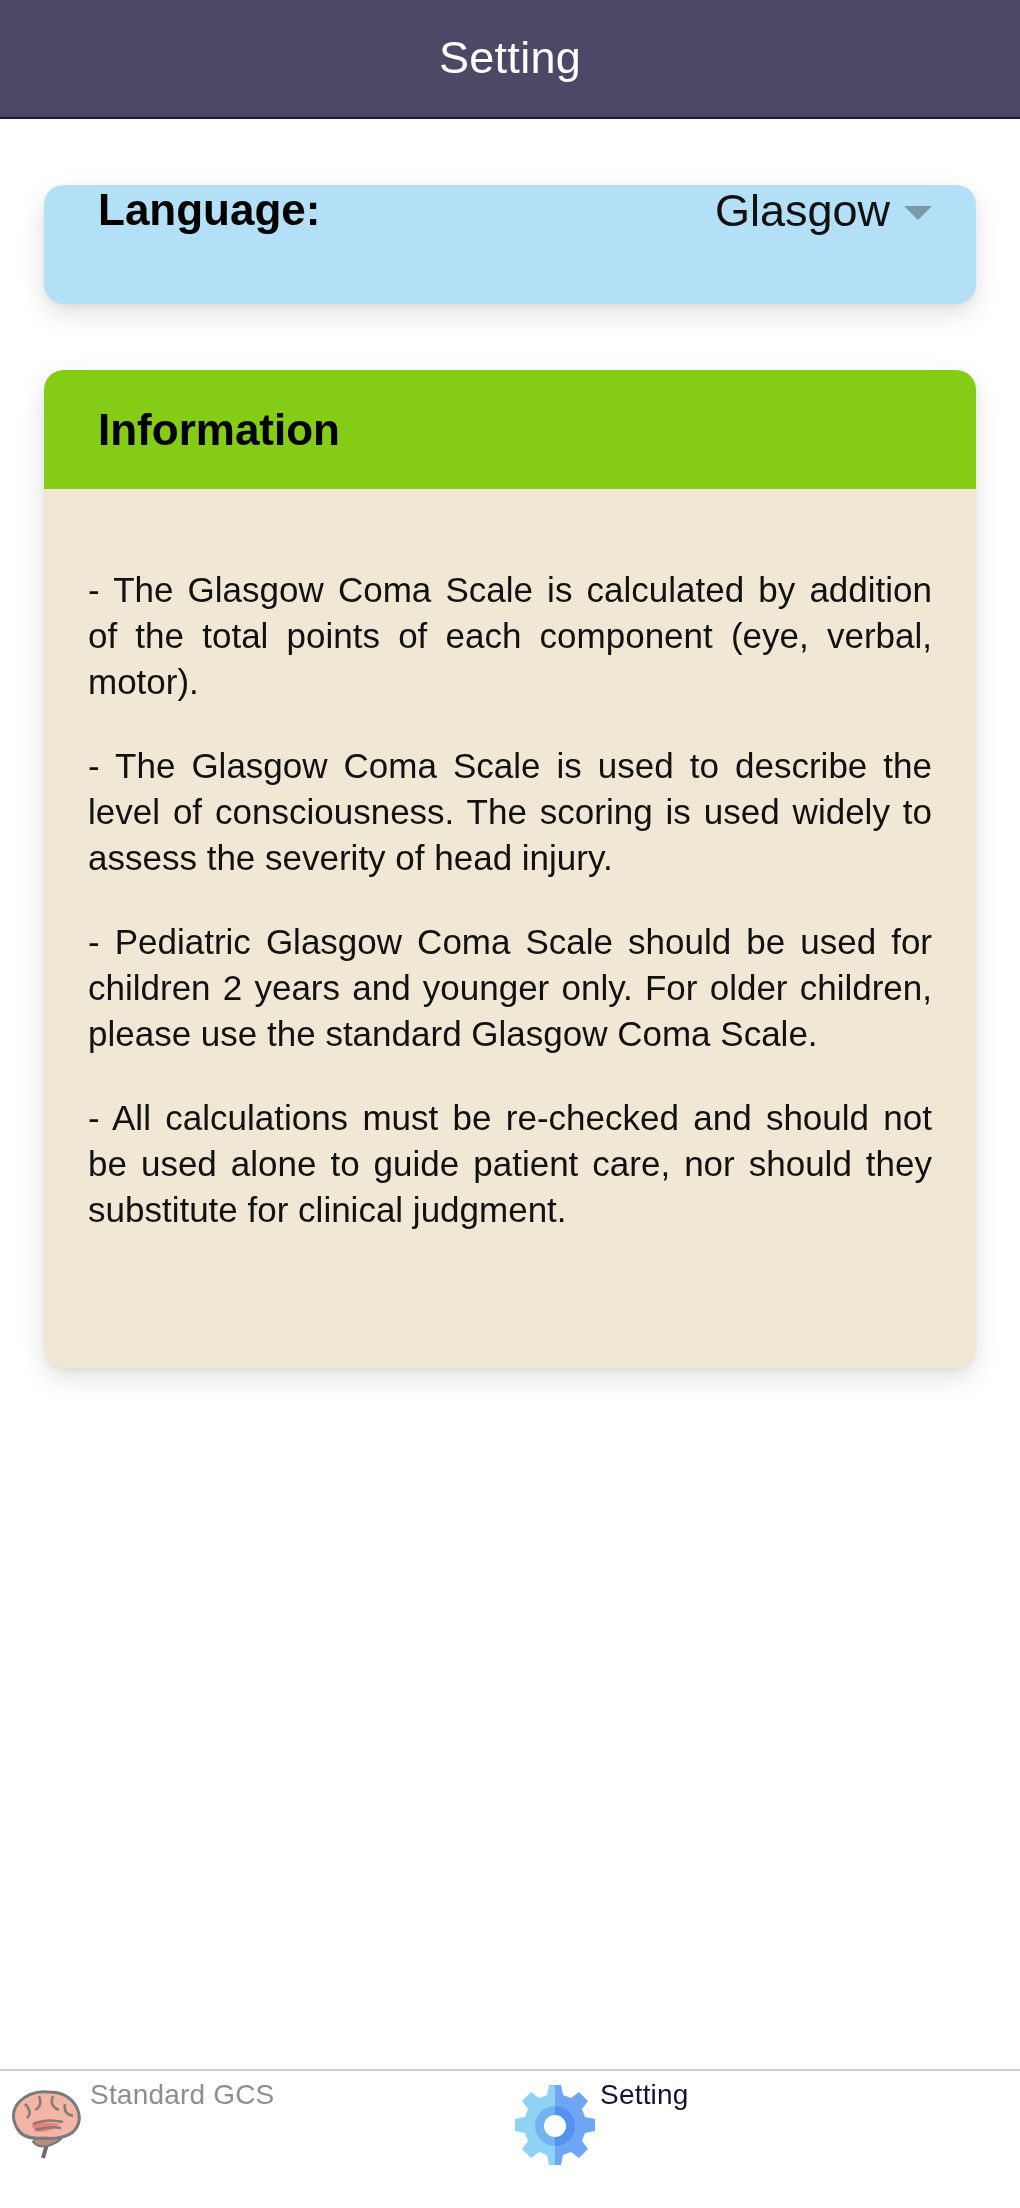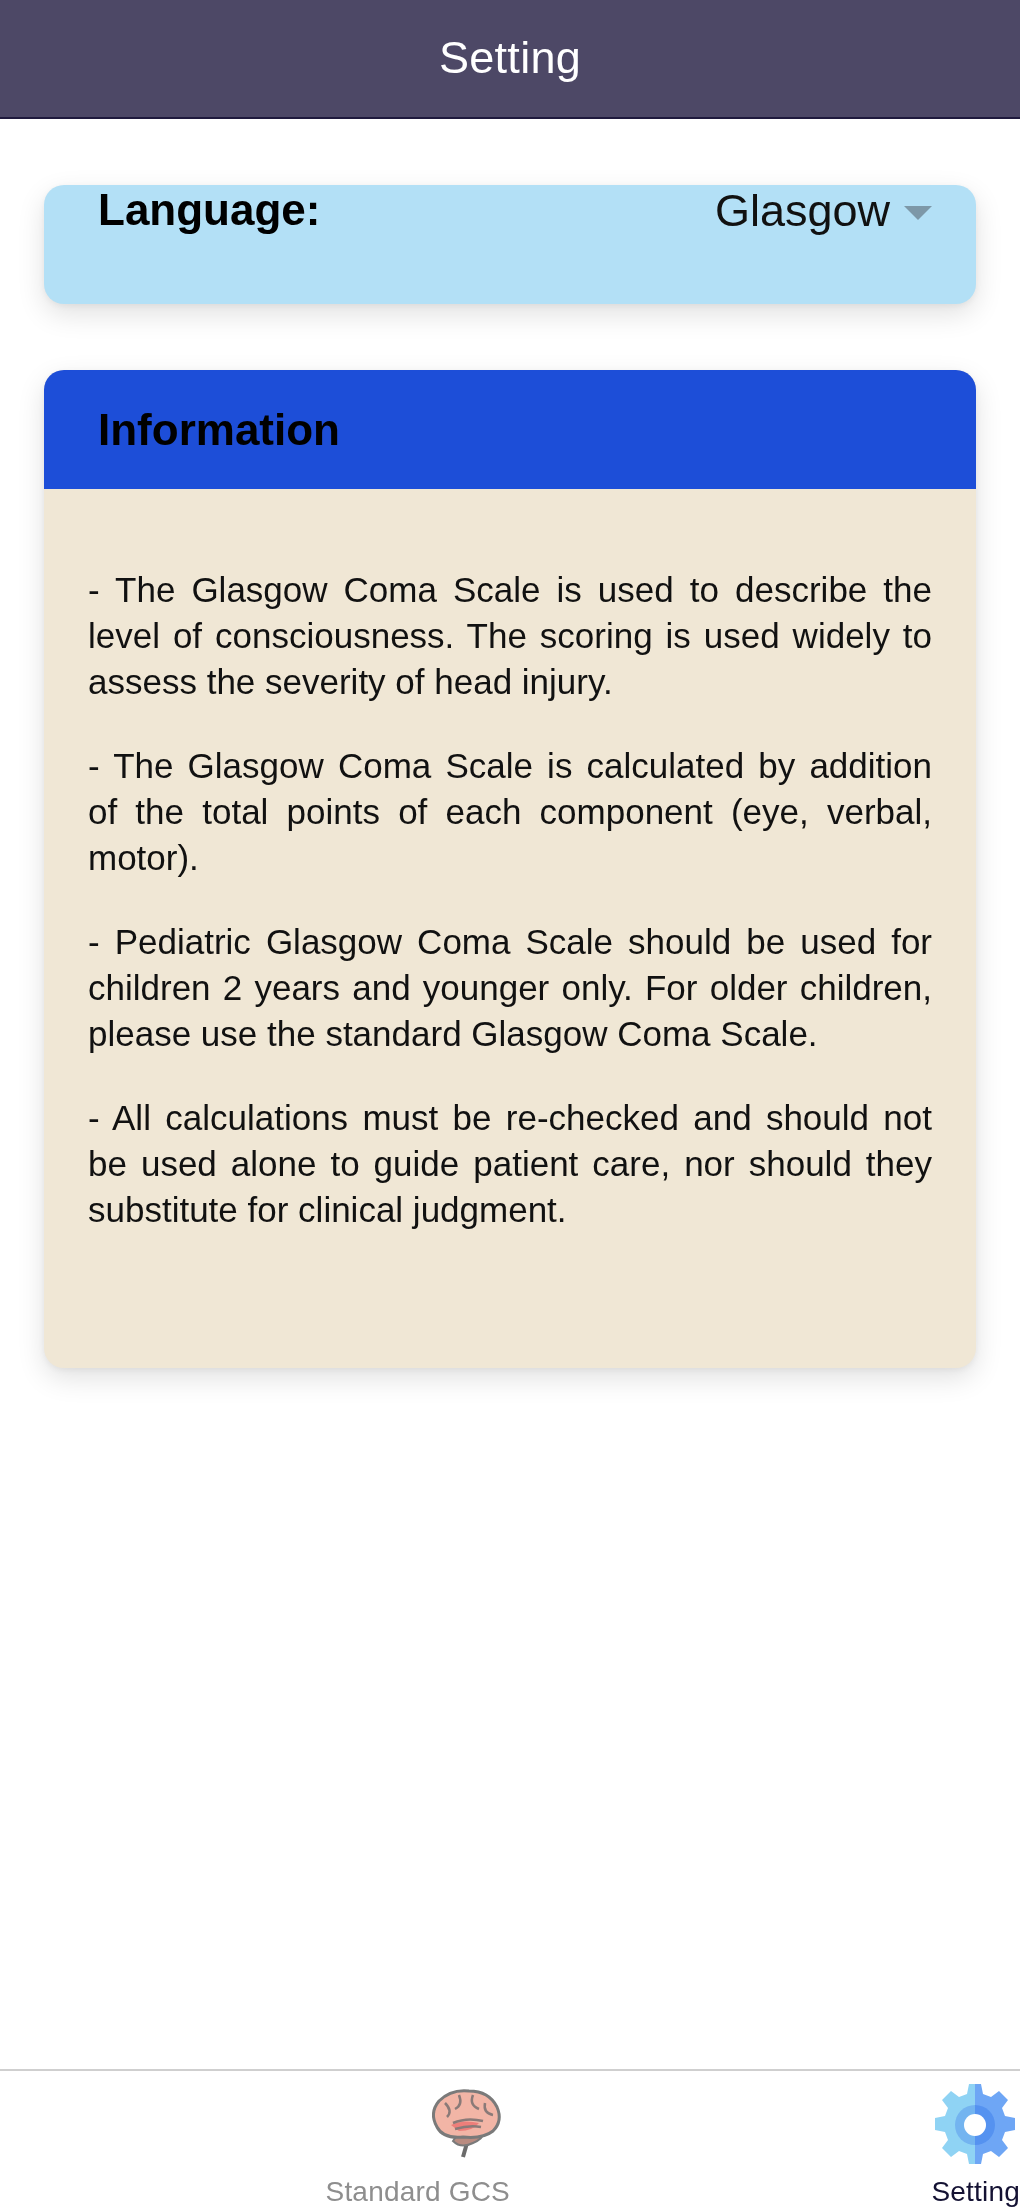--- a/index.html
+++ b/index.html
@@ -68,21 +68,21 @@
       border-top: 14px solid #7d98a8;
       margin-top: 4px;
     }
     .info-card {
       top: 370px;
       height: 998px;
       background: #f0e7d5;
     }
     .info-header {
       height: 119px;
-      background: #1d4ed8;
+      background: #84cc16;
       display: flex;
       align-items: center;
       padding-left: 54px;
     }
     .info-title {
       font-size: 44px;
       font-weight: 700;
       color: #000;
     }
     .info-body {
@@ -101,22 +101,22 @@
       top: 2069px;
       width: 1020px;
       height: 139px;
       border-top: 2px solid #cfcfcf;
       background: #ffffff;
       display: flex;
     }
     .tab {
       flex: 1;
       display: flex;
-      flex-direction: column;
-      align-items: flex-end;
+      flex-direction: row;
+      align-items: flex-start;
       cursor: pointer;
     }
     .tab-icon {
       width: 90px;
       height: 90px;
       margin-top: 10px;
       display: flex;
       align-items: center;
       justify-content: center;
     }
@@ -143,22 +143,22 @@
     <span class="lang-value">Glasgow</span>
     <span class="caret"></span>
   </div>
 </div>
 
 <div class="card info-card">
   <div class="info-header">
     <span class="info-title">Information</span>
   </div>
   <div class="info-body">
+    <p class="info-para">- The Glasgow Coma Scale is calculated by addition of the total points of each component (eye, verbal, motor).</p>
     <p class="info-para">- The Glasgow Coma Scale is used to describe the level of consciousness. The scoring is used widely to assess the severity of head injury.</p>
-    <p class="info-para">- The Glasgow Coma Scale is calculated by addition of the total points of each component (eye, verbal, motor).</p>
     <p class="info-para">- Pediatric Glasgow Coma Scale should be used for children 2 years and younger only. For older children, please use the standard Glasgow Coma Scale.</p>
     <p class="info-para">- All calculations must be re-checked and should not be used alone to guide patient care, nor should they substitute for clinical judgment.</p>
   </div>
 </div>
 
 <nav class="tabbar">
   <div class="tab">
     <span class="tab-icon">
       <svg width="84" height="84" viewBox="0 0 84 84">
         <path d="M40 74 L44 60" stroke="#6b6b6b" stroke-width="4" fill="none"></path>

